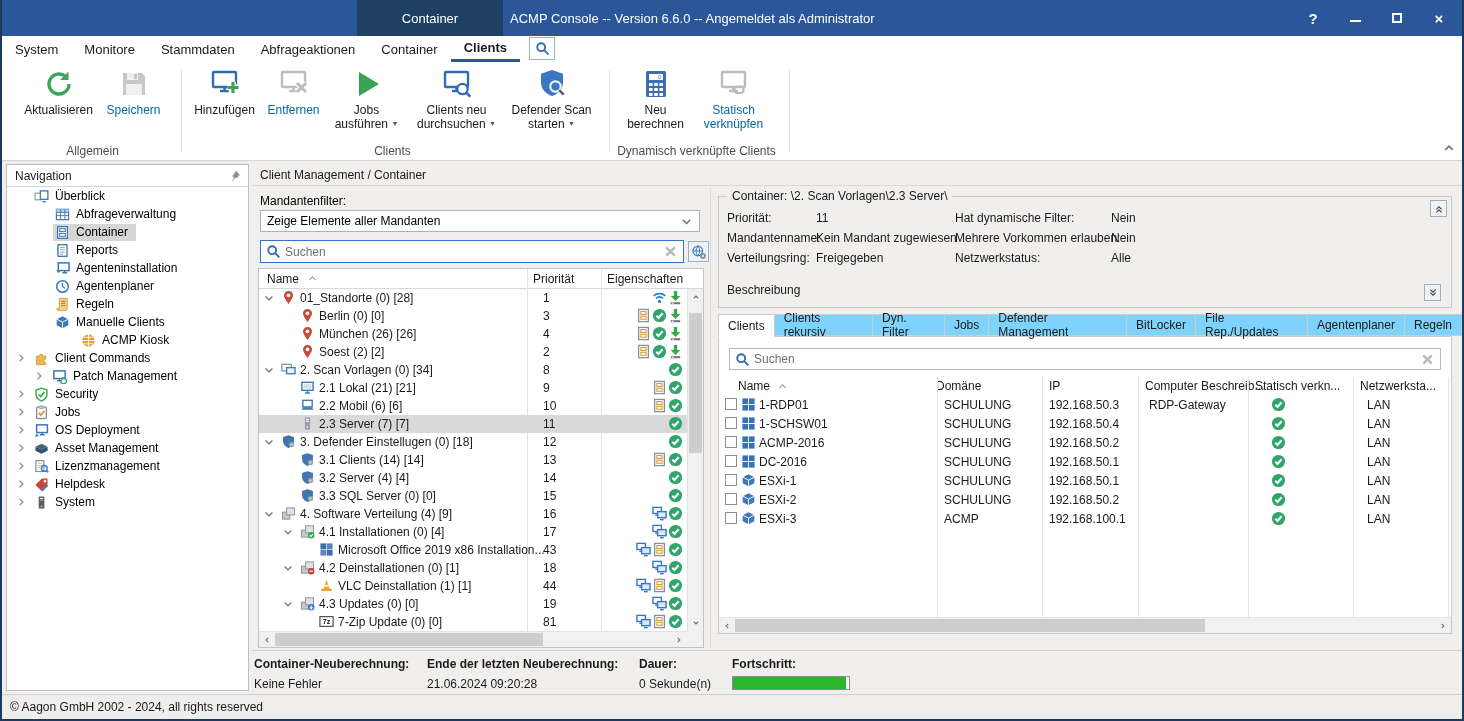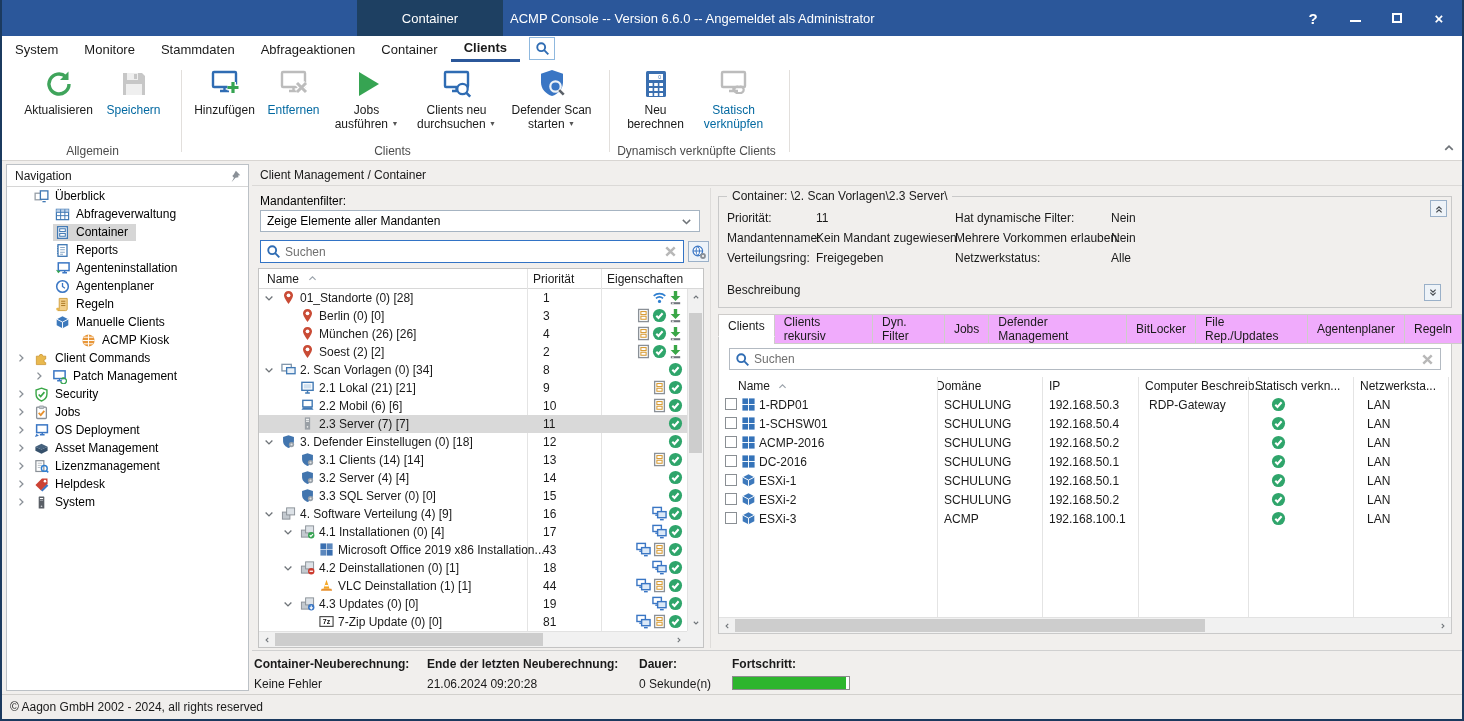--- a/index.html
+++ b/index.html
@@ -78,21 +78,21 @@
 
 .splitter{position:absolute;left:708px;top:188px;width:1px;height:460px;background:#dedcda}
 
 .groupbox{position:absolute;left:716px;top:196px;width:734px;height:112px;border:1px solid #c9c9c9;font-size:12px;color:#1a1a1a}
 .gb-title{position:absolute;top:-8px;left:8px;background:#f1efed;padding:0 5px;white-space:nowrap}
 .gb-btn{position:absolute;width:17px;height:17px;border:1px solid #9ab0c8;background:#eef3f8;display:flex;align-items:center;justify-content:center;cursor:pointer}
 .gb-btn .ic{width:12px;height:12px}
 .fld{position:absolute;white-space:nowrap}
 
 .tabs{position:absolute;left:716px;top:314px;height:23px;display:flex;font-size:12px;z-index:3}
-.tab{height:30px;padding:0 9px;display:flex;align-items:center;background:#f0abfc;border:1px solid #cecccA;margin-left:-1px;cursor:pointer;color:#1a1a1a}
+.tab{height:22px;padding:0 9px;display:flex;align-items:center;background:#7dd3fc;border:1px solid #cecccA;margin-left:-1px;cursor:pointer;color:#1a1a1a}
 .tab.active{background:#fff;height:23px;border-bottom:1px solid #fff;margin-left:0;z-index:4}
 .tab-panel{position:absolute;left:716px;top:336px;width:734px;height:298px;background:#fff;border:1px solid #c9c9c9;font-size:12px;overflow:hidden}
 .sb2{position:absolute;left:10px;top:11px;width:712px;height:22px;border:1px solid #b3bac2}
 .ct-head{position:absolute;left:0;top:40px;right:0;height:18px;color:#1a1a1a}
 .ct-head span{position:absolute;top:2px;white-space:nowrap}
 .ct-rows{position:absolute;left:0;top:58px;right:0}
 .crow{position:relative;height:19px;color:#1a1a1a;cursor:pointer}
 .crow span{position:absolute;top:3px;white-space:nowrap}
 .crow .cb{position:absolute;left:6px;top:3px;width:12px;height:12px;border:1px solid #8a8f94;background:#fff}
 .crow .cicon{position:absolute;left:22px;top:2px;width:15px;height:15px}

